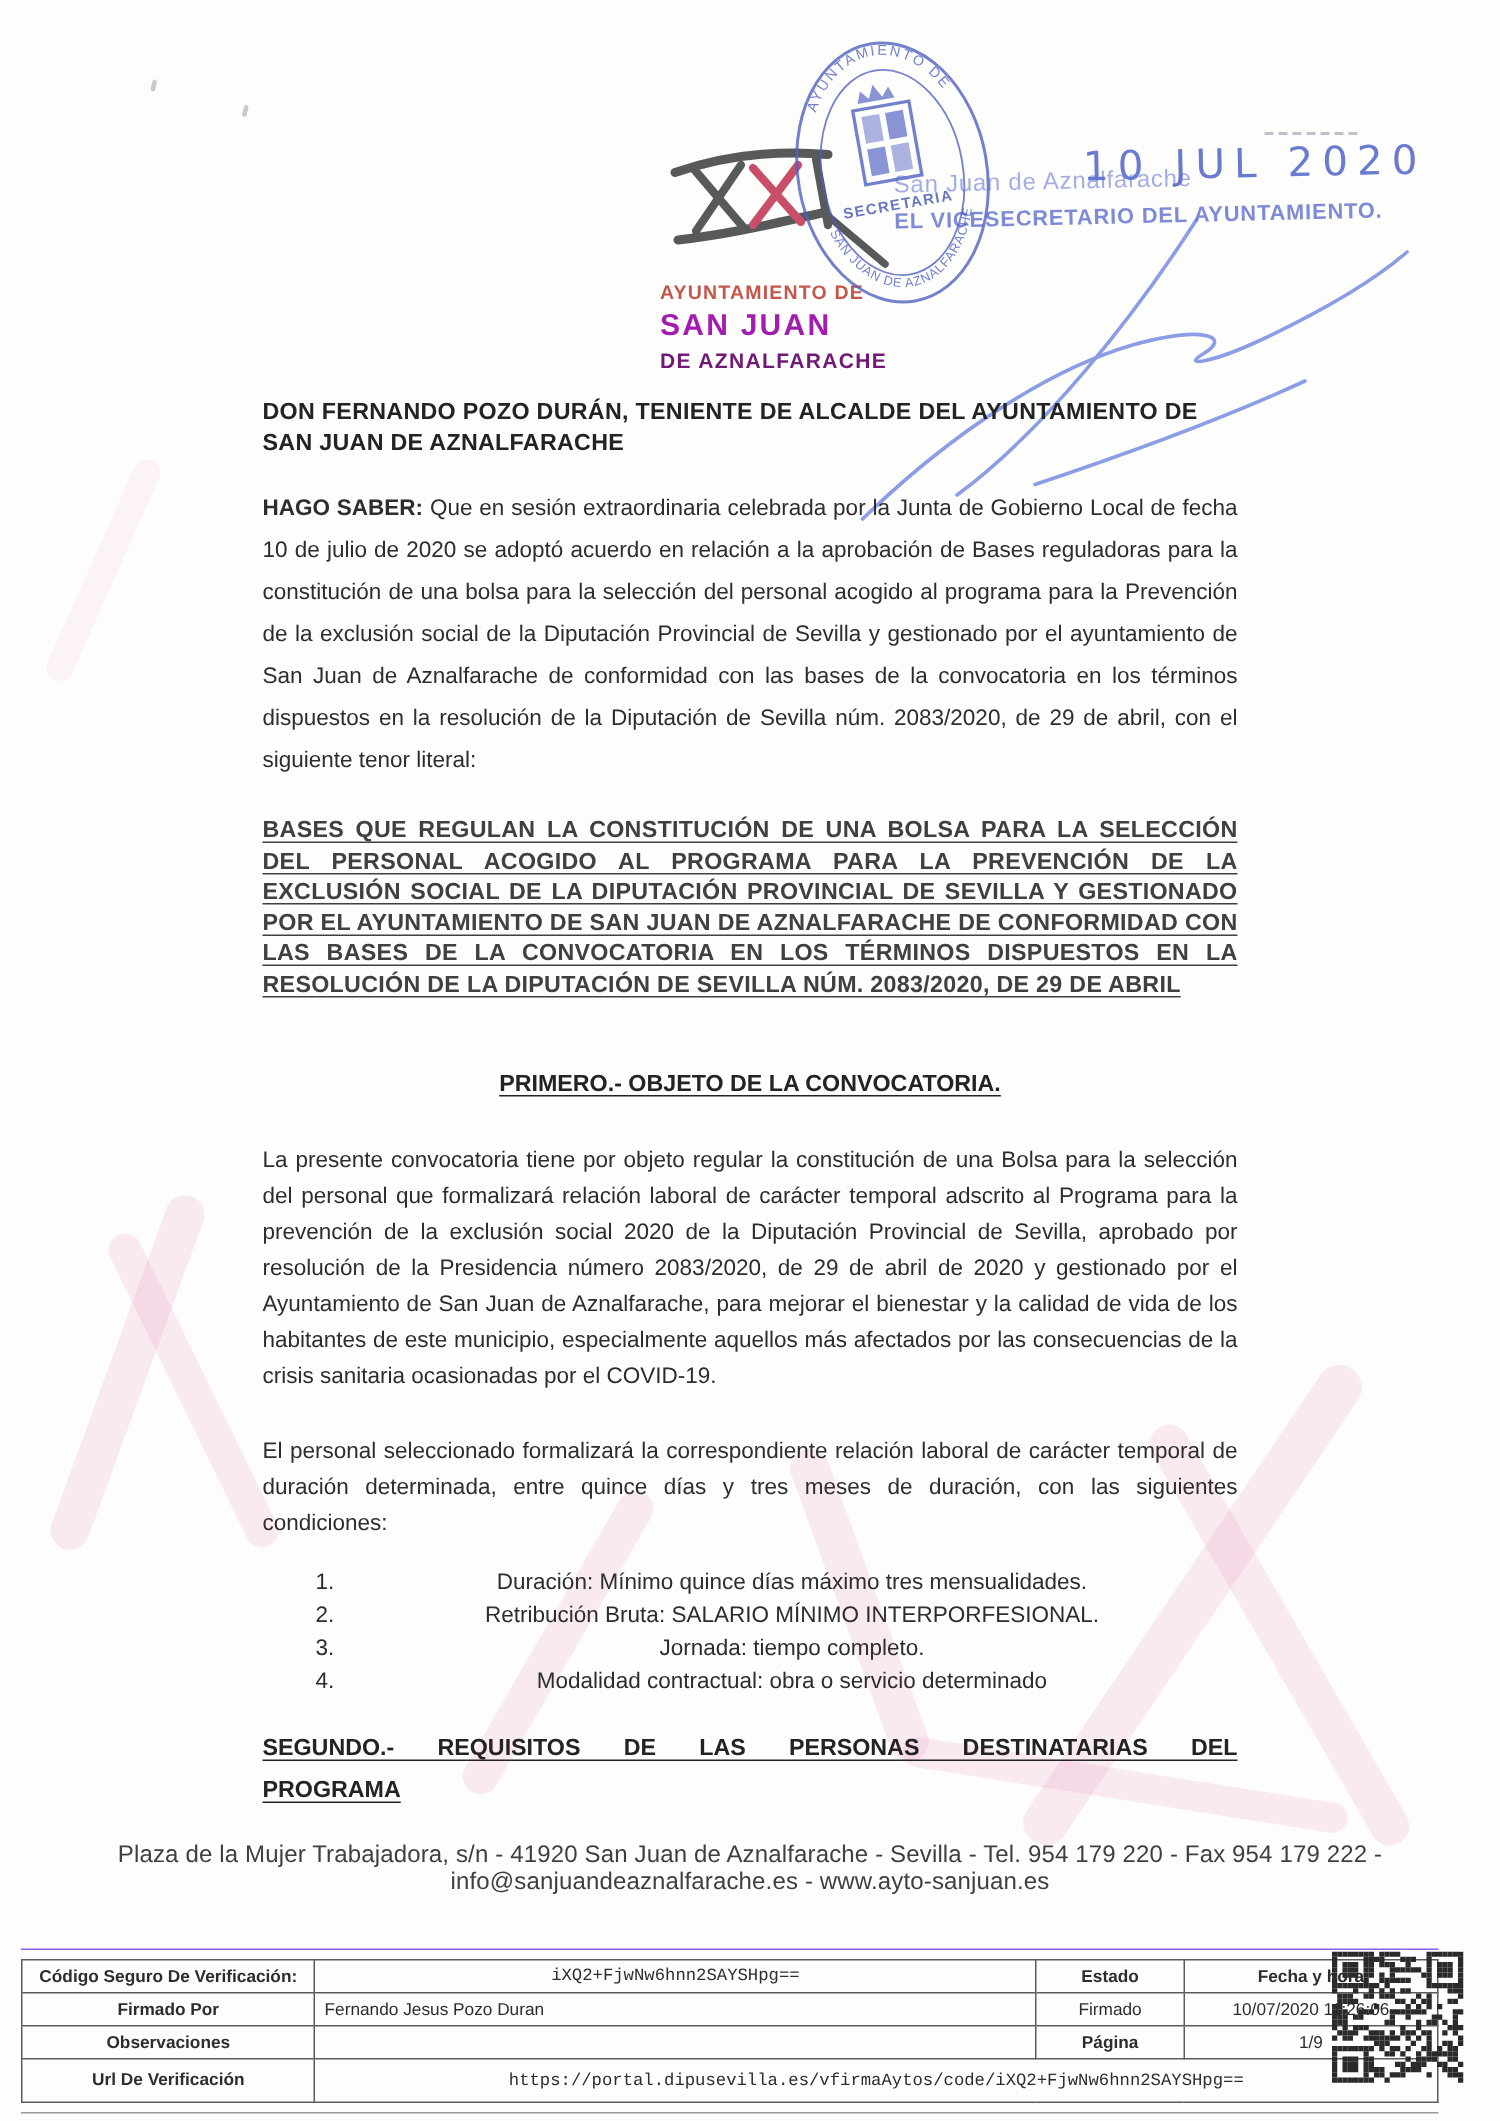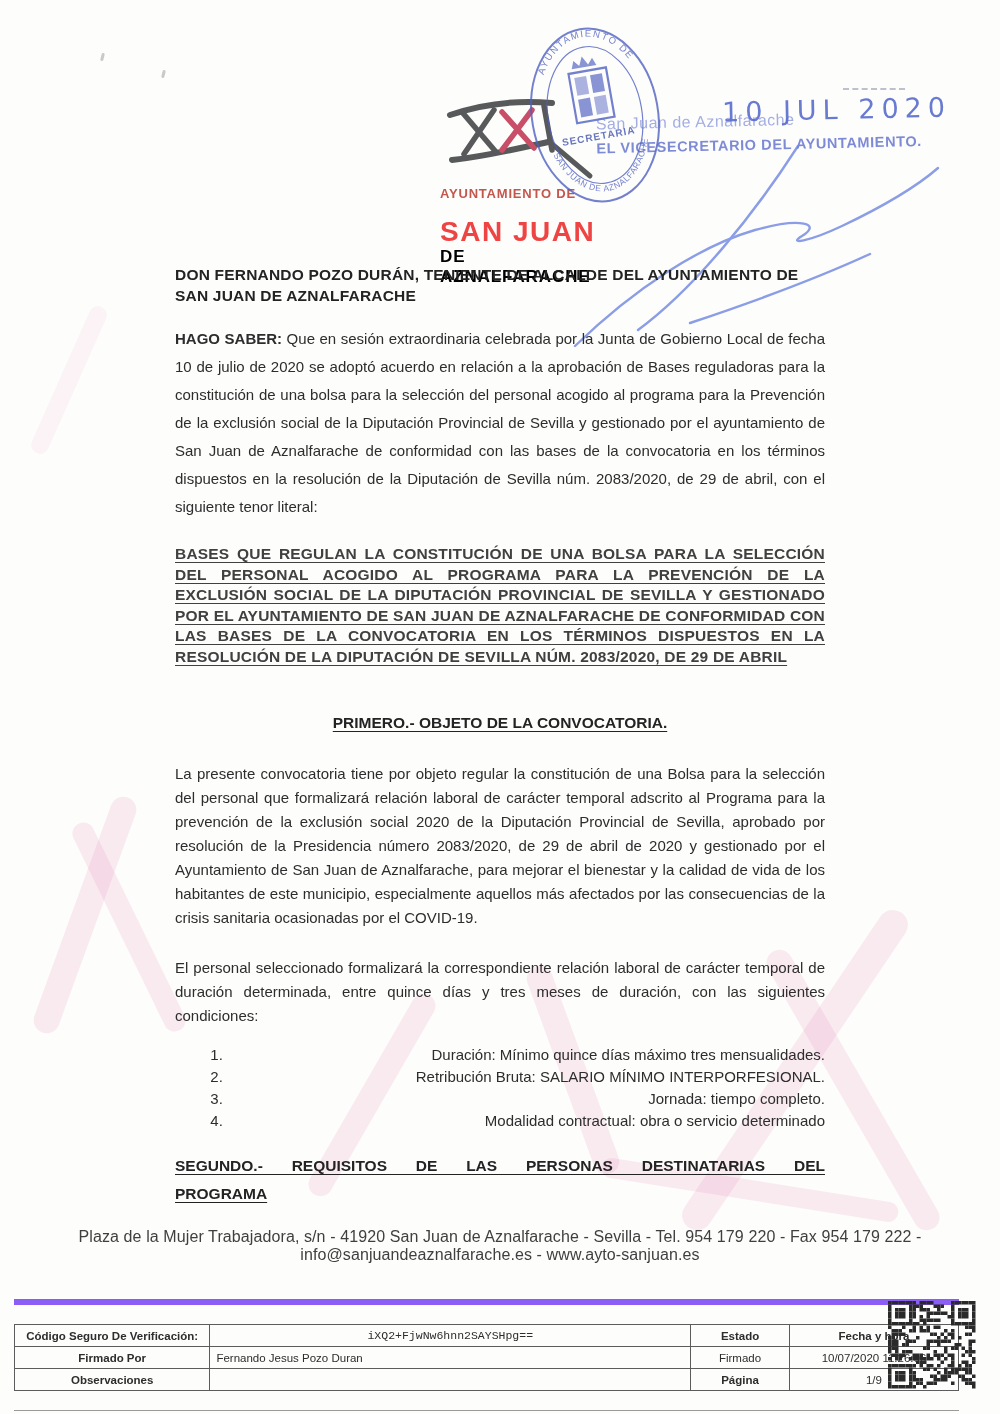--- a/index.html
+++ b/index.html
@@ -15,22 +15,22 @@
   .wm.w5{left:780px;top:880px;width:30px;height:380px;transform:rotate(34deg);}
   .wm.w6{left:840px;top:930px;width:26px;height:320px;transform:rotate(-30deg);}
   .wm.w7{left:600px;top:1180px;width:300px;height:20px;transform:rotate(9deg);border-radius:10px;}
   .wm.w8{left:60px;top:300px;width:18px;height:160px;transform:rotate(24deg);opacity:.5;}
 
   .speck{position:absolute;width:3px;height:8px;background:#8a8a8a;opacity:.45;border-radius:2px;transform:rotate(14deg);}
 
   
   .logo{position:absolute;left:440px;top:92px;width:160px;}
   .logo-org{margin-top:2px;font-size:13px;font-weight:bold;color:#c4574d;letter-spacing:.8px;}
-  .logo-city{font-size:28px;font-weight:bold;color:#ef4444;letter-spacing:1.5px;line-height:30px;margin-top:16px;}
-  .logo-sub{font-size:17px;font-weight:bold;color:#000000;letter-spacing:.9px;}
+  .logo-city{font-size:20px;font-weight:bold;color:#a21caf;letter-spacing:1.5px;line-height:30px;}
+  .logo-sub{font-size:14px;font-weight:bold;color:#701a75;letter-spacing:.9px;}
 
   
   .round-stamp{position:absolute;left:520px;top:18px;opacity:.85;}
   .date-stamp{position:absolute;left:722px;top:94px;font-family:"DejaVu Sans",sans-serif;
               font-size:27px;font-weight:500;color:#5568cc;letter-spacing:6px;opacity:.88;
               transform:rotate(-1.2deg);white-space:nowrap;}
   .dash-marks{position:absolute;left:843px;top:88px;width:62px;border-top:2px dashed rgba(110,120,150,.45);}
   .office-stamp{position:absolute;left:596px;top:112px;width:300px;transform:rotate(-1.3deg);}
   .office-l1{font-size:16px;color:#5b6cd0;opacity:.55;letter-spacing:.5px;white-space:nowrap;}
   .office-l2{margin-top:7px;font-size:14.5px;font-weight:bold;color:#4d5ec8;opacity:.72;
@@ -42,30 +42,30 @@
   .docheading{margin:0;font-size:15.5px;font-weight:bold;line-height:21px;letter-spacing:.2px;
               color:#232323;text-align:left;}
   .p-hago{margin:19px 0 0;font-size:15px;line-height:28px;}
   .b{font-weight:bold;}
   .bases{margin:23px 0 0;font-size:15.5px;font-weight:bold;line-height:20.5px;letter-spacing:.2px;
          color:#404040;text-decoration:underline;text-underline-offset:3px;}
   .h-primero{margin:47px 0 0;font-size:15.5px;font-weight:bold;color:#232323;text-align:center;
              text-decoration:underline;text-underline-offset:3px;}
   .p-obj1{margin:30px 0 16px;font-size:15px;line-height:24px;}
   .p-obj2{margin:26px 0 0;font-size:15px;line-height:24px;}
-  ol.conds{margin:16px 0 0;padding-left:52px;font-size:15px;line-height:22px;text-align:right;}
+  ol.conds{margin:16px 0 0;padding-left:52px;font-size:15px;line-height:22px;text-align:center;}
   ol.conds li{padding-left:4px;}
   .h-segundo{margin:20px 0 0;font-size:15.5px;font-weight:bold;line-height:28px;color:#232323;
              text-decoration:underline;text-underline-offset:3px;text-align:justify;word-spacing:14px;}
 
   
   .addr{position:absolute;left:0;right:0;top:1228px;text-align:center;font-size:16px;
         color:#3f3f3f;letter-spacing:.1px;}
   .vtable-wrap{position:absolute;left:14px;top:1299px;width:945px;
-               border-top:6px solid #8b5cf6;border-bottom:1px solid #9a9a9a;padding:19px 0;}
+               border-top:1px solid #8b5cf6;border-bottom:1px solid #9a9a9a;padding:6px 0;}
   table.vt{width:100%;border-collapse:collapse;border:1.5px solid #5c5c5c;table-layout:fixed;}
   table.vt td{border:1px solid #5c5c5c;padding:1px 6px;font-size:11.5px;height:19px;
               overflow:hidden;white-space:nowrap;}
   table.vt tr.tall td{height:26px;}
   .lbl{font-weight:bold;text-align:center;}
   .center{text-align:center;}
   .mono{font-family:"Liberation Mono",monospace;font-size:11.5px;}
   .qr{position:absolute;left:888px;top:1301px;}
 </style>
 </head>
@@ -188,20 +188,24 @@
         <td class="lbl">Firmado Por</td>
         <td>Fernando Jesus Pozo Duran</td>
         <td class="center">Firmado</td>
         <td class="center">10/07/2020 11:26:06</td>
       </tr>
       <tr>
         <td class="lbl">Observaciones</td>
         <td></td>
         <td class="lbl">Página</td>
         <td class="center">1/9</td>
+      </tr>
+      <tr class="tall">
+        <td class="lbl">Url De Verificación</td>
+        <td colspan="3" class="mono center">https://portal.dipusevilla.es/vfirmaAytos/code/iXQ2+FjwNw6hnn2SAYSHpg==</td>
       </tr>
     </tbody>
       </table>
   </div>
 
   <svg class="qr" width="88" height="88" viewBox="0 0 88 88">
       <rect x="0" y="0" width="3.5" height="3.5" fill="#2a2a2a"></rect>
       <rect x="3.5" y="0" width="3.5" height="3.5" fill="#2a2a2a"></rect>
       <rect x="7" y="0" width="3.5" height="3.5" fill="#2a2a2a"></rect>
       <rect x="10.5" y="0" width="3.5" height="3.5" fill="#2a2a2a"></rect>

